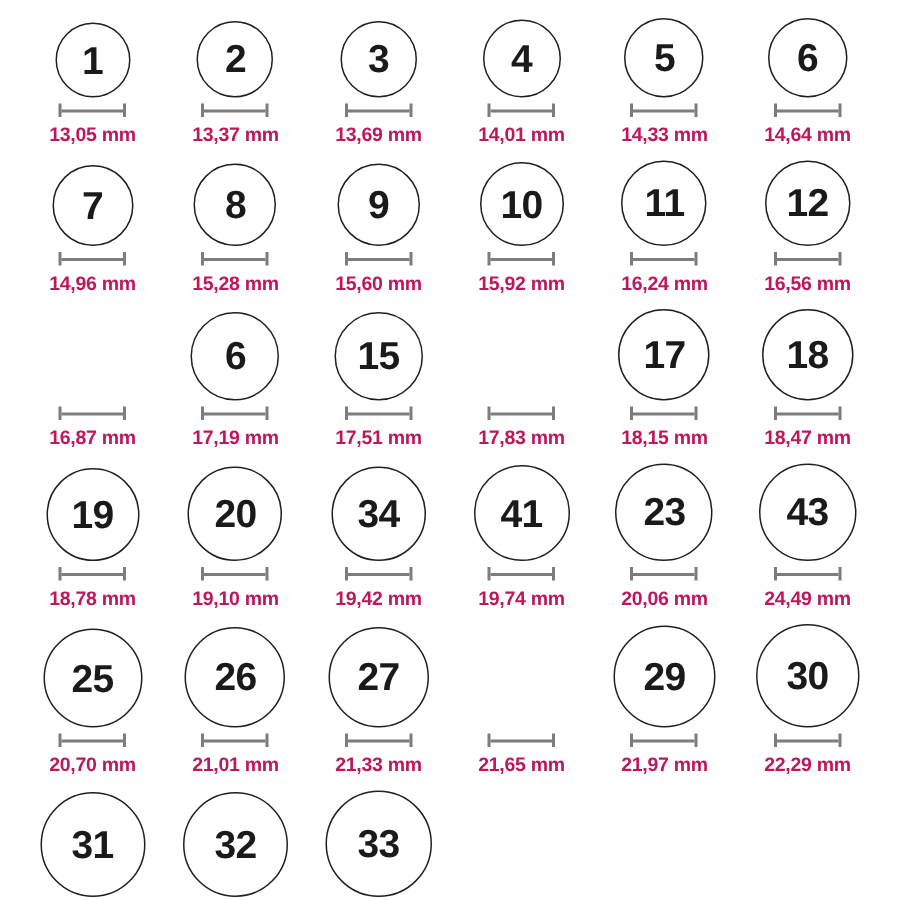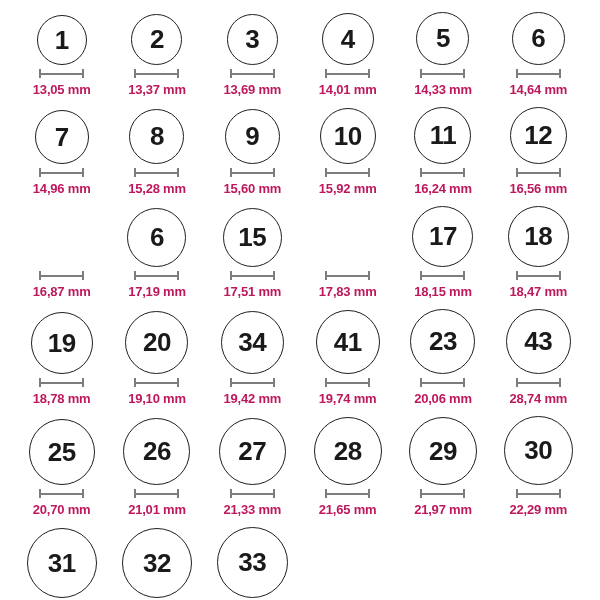--- a/index.html
+++ b/index.html
@@ -274,21 +274,21 @@
         </div>
         <div class="label">20,06 mm</div>
       </div>
       <div class="cell">
         <div class="circle" style="width:65px;height:65px">
           <span class="num">43</span>
         </div>
         <div class="dim-line">
           <div class="dim-bar"></div>
         </div>
-        <div class="label">28,74 mm</div>
+        <div class="label">24,49 mm</div>
       </div>
       <div class="cell">
         <div class="circle" style="width:66px;height:66px">
           <span class="num">25</span>
         </div>
         <div class="dim-line">
           <div class="dim-bar"></div>
         </div>
         <div class="label">20,70 mm</div>
       </div>
@@ -304,23 +304,20 @@
       <div class="cell">
         <div class="circle" style="width:67px;height:67px">
           <span class="num">27</span>
         </div>
         <div class="dim-line">
           <div class="dim-bar"></div>
         </div>
         <div class="label">21,33 mm</div>
       </div>
       <div class="cell">
-        <div class="circle" style="width:68px;height:68px">
-          <span class="num">28</span>
-        </div>
         <div class="dim-line">
           <div class="dim-bar"></div>
         </div>
         <div class="label">21,65 mm</div>
       </div>
       <div class="cell">
         <div class="circle" style="width:68px;height:68px">
           <span class="num">29</span>
         </div>
         <div class="dim-line">

